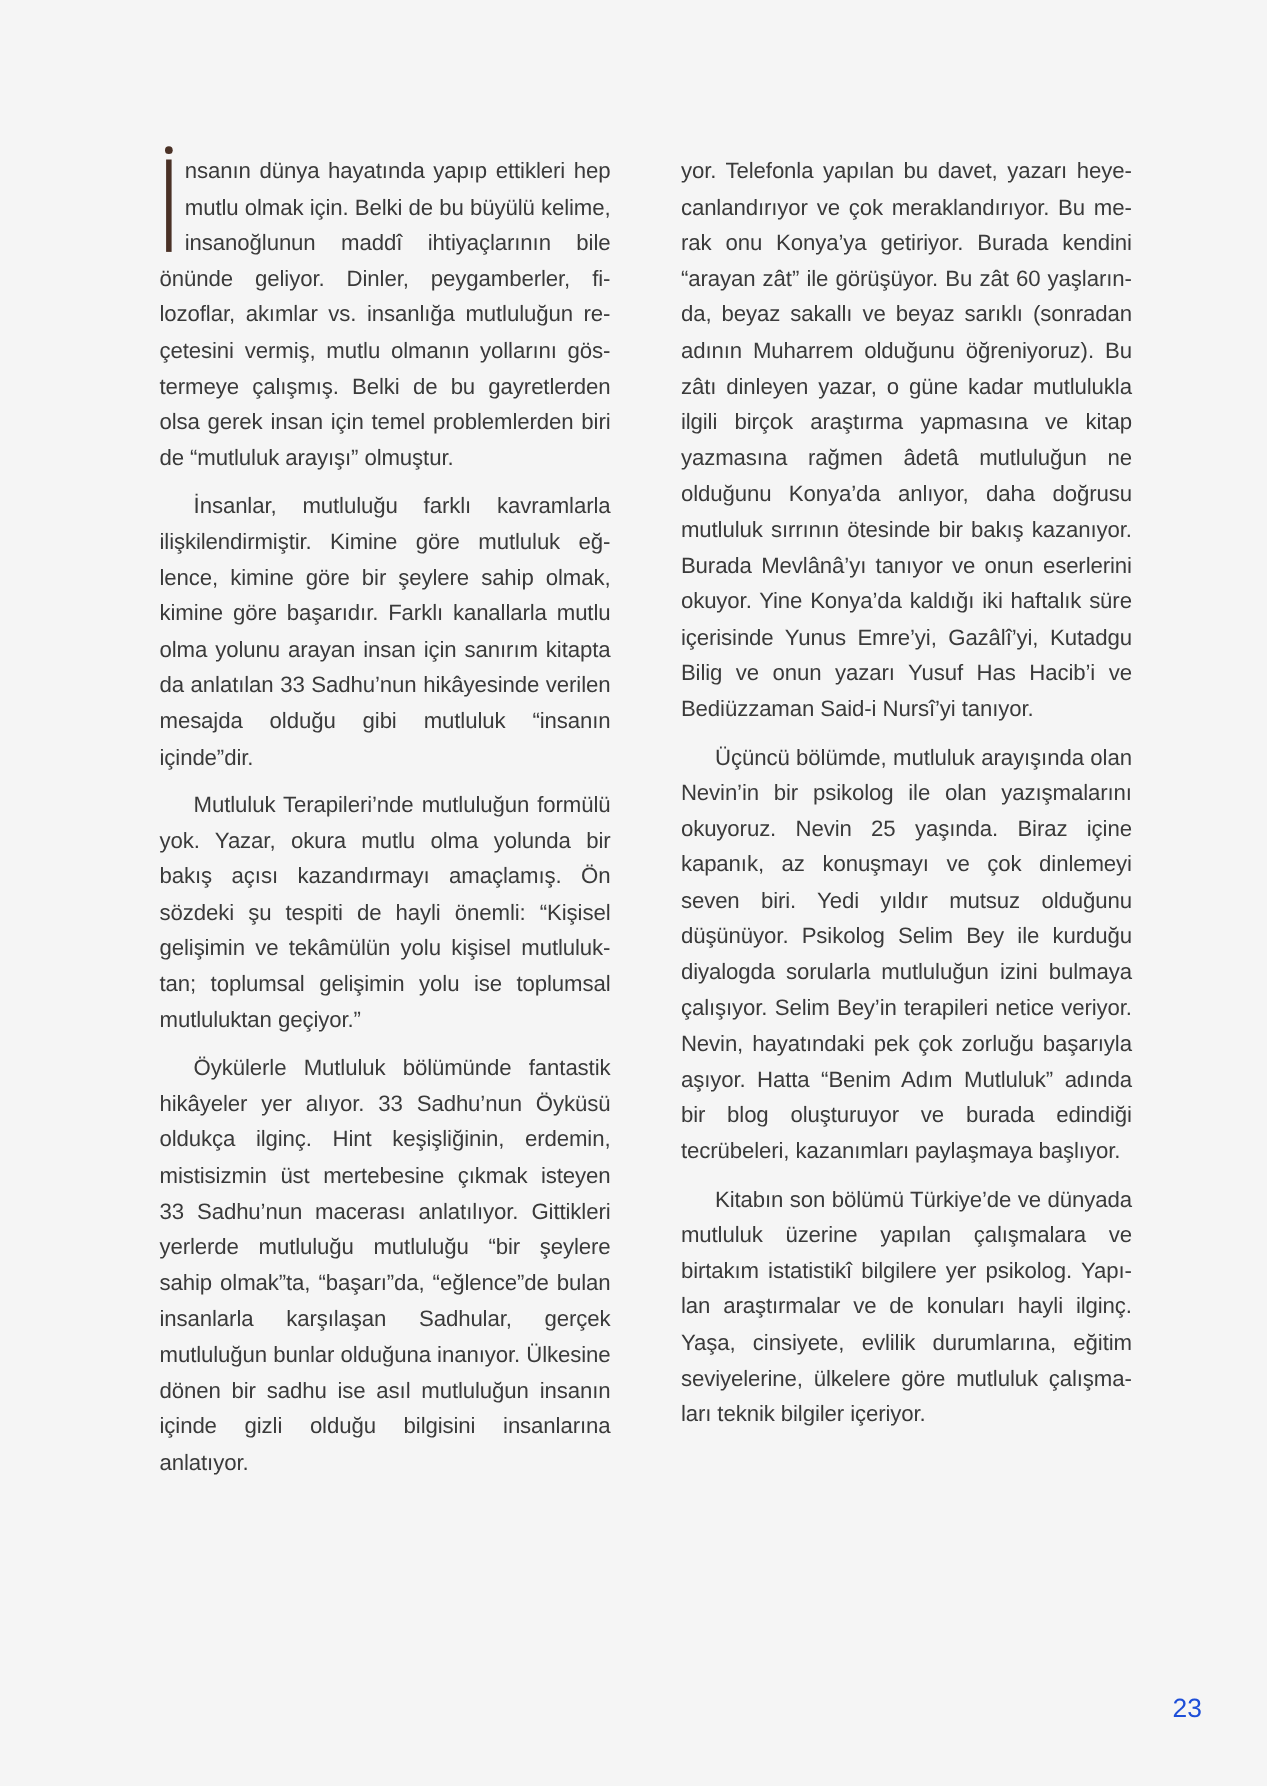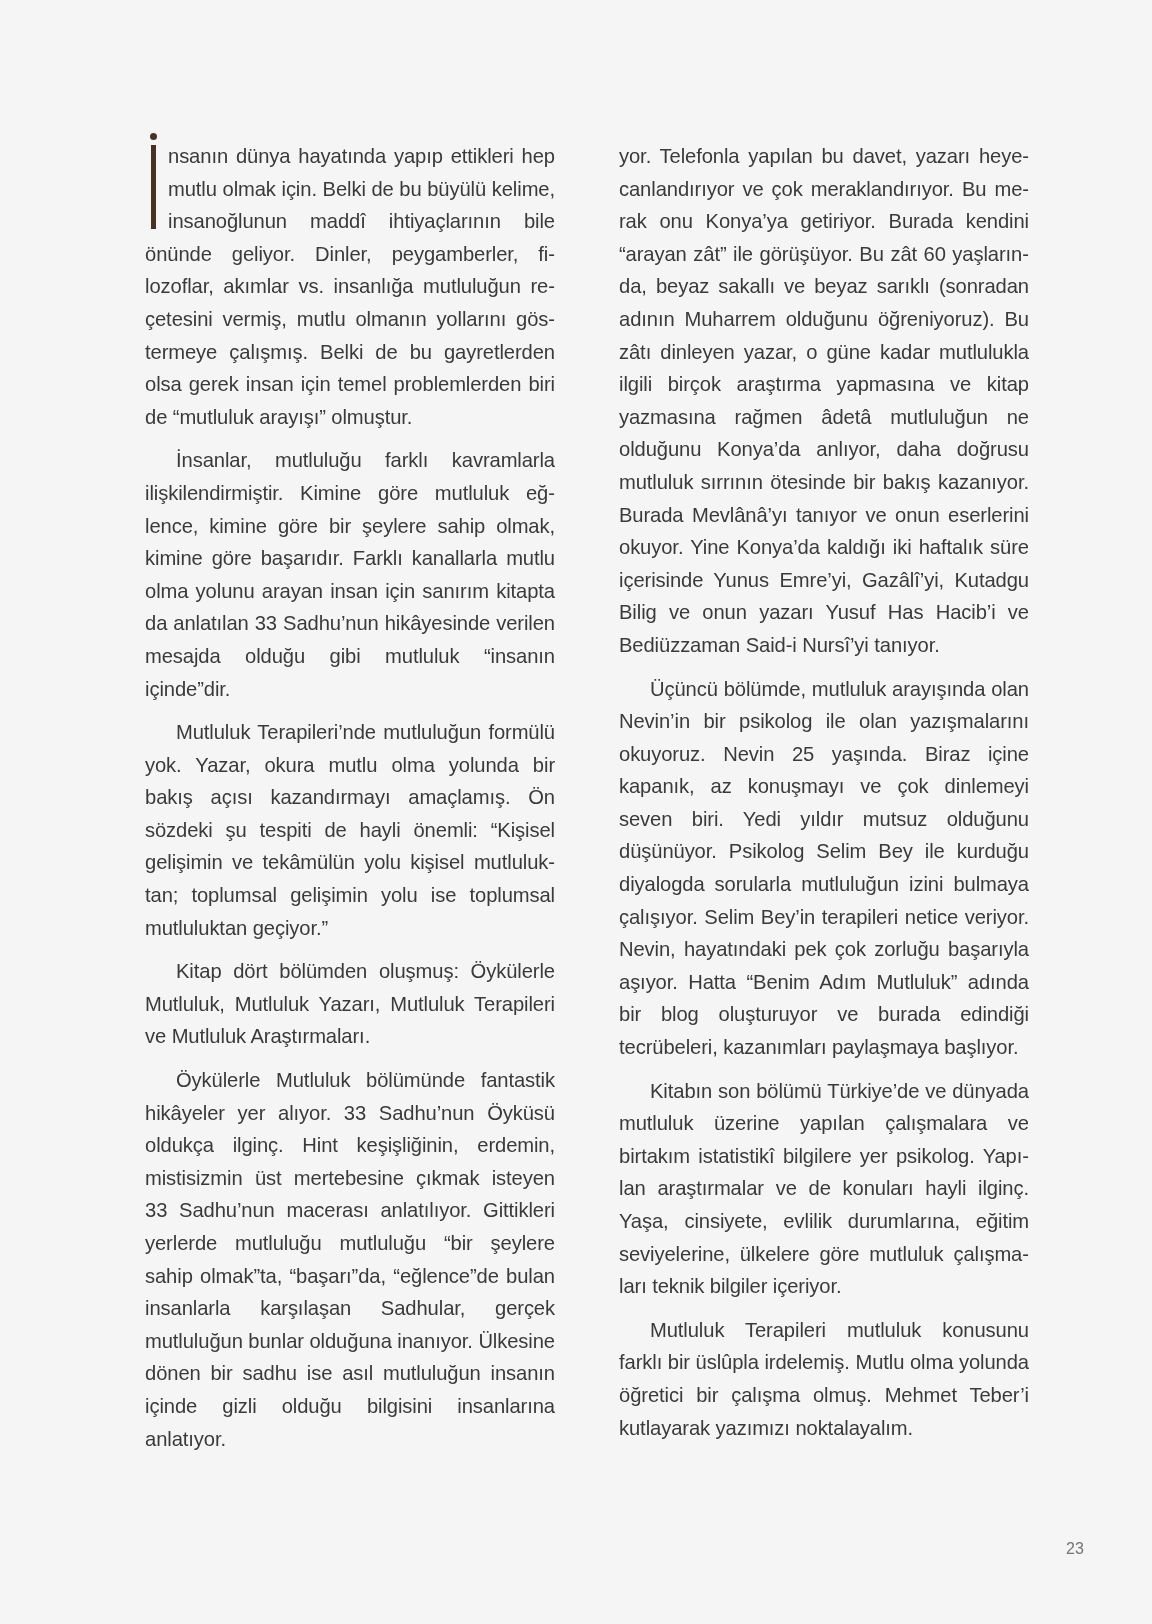--- a/index.html
+++ b/index.html
@@ -41,45 +41,43 @@
     background: #4a3126;
   }
   .dropcap-bar {
     position: absolute; left: 6px; top: 3px;
     width: 5px; height: 84px;
     background: #4a3126;
   }
   .page-number {
     position: absolute;
     left: 1066px; top: 1540px;
-    font-size: 16px;
-    color: #737373;
+    font-size: 24px;
+    color: #1d4ed8;
     font-family: "Liberation Sans", sans-serif;
   }
 </style>
 </head>
 <body>
 
 <div class="page">
 
   <div class="col left">
     <p class="first">
       <span class="dropcap-wrap">
         <span class="dropcap-dot"></span>
         <span class="dropcap-bar"></span>
 
       </span><span>nsanın dünya hayatında yapıp ettikleri hep mutlu olmak için. Belki de bu büyülü kelime, insanoğlunun maddî ihtiyaçlarının bile önünde geliyor. Dinler, peygamberler, fi­lozoflar, akımlar vs. insanlığa mutluluğun re­çetesini vermiş, mutlu olmanın yollarını gös­termeye çalışmış. Belki de bu gayretlerden olsa gerek insan için temel problemlerden biri de “mutluluk arayışı” olmuştur.</span>
     </p>
     <p>İnsanlar, mutluluğu farklı kavramlarla ilişkilendirmiştir. Kimine göre mutluluk eğ­lence, kimine göre bir şeylere sahip olmak, kimine göre başarıdır. Farklı kanallarla mutlu olma yolunu arayan insan için sanırım kitap­ta da anlatılan 33 Sadhu’nun hikâyesinde ve­rilen mesajda olduğu gibi mutluluk “insanın içinde”dir.</p>
     <p>Mutluluk Terapileri’nde mutluluğun for­mülü yok. Yazar, okura mutlu olma yolunda bir bakış açısı kazandırmayı amaçlamış. Ön sözdeki şu tespiti de hayli önemli: “Kişisel gelişimin ve tekâmülün yolu kişisel mutluluk­tan; toplumsal gelişimin yolu ise toplumsal mutluluktan geçiyor.”</p>
-    <p>Kitap dört bölümden oluşmuş: Öykülerle Mutluluk, Mutluluk Yazarı, Mutluluk Terapi­leri ve Mutluluk Araştırmaları.</p>
     <p>Öykülerle Mutluluk bölümünde fantastik hikâyeler yer alıyor. 33 Sadhu’nun Öyküsü oldukça ilginç. Hint keşişliğinin, erdemin, mistisizmin üst mertebesine çıkmak isteyen 33 Sadhu’nun macerası anlatılıyor. Gittikleri yerlerde mutluluğu mutluluğu “bir şeylere sahip olmak”ta, “başarı”da, “eğlence”de bu­lan insanlarla karşılaşan Sadhular, gerçek mutluluğun bunlar olduğuna inanıyor. Ülke­sine dönen bir sadhu ise asıl mutluluğun in­sanın içinde gizli olduğu bilgisini insanlarına anlatıyor.</p>
   </div>
 
   <div class="col right">
     <p class="cont">yor. Telefonla yapılan bu davet, yazarı heye­canlandırıyor ve çok meraklandırıyor. Bu me­rak onu Konya’ya getiriyor. Burada kendini “arayan zât” ile görüşüyor. Bu zât 60 yaşların­da, beyaz sakallı ve beyaz sarıklı (sonradan adının Muharrem olduğunu öğreniyoruz). Bu zâtı dinleyen yazar, o güne kadar mutlu­lukla ilgili birçok araştırma yapmasına ve ki­tap yazmasına rağmen âdetâ mutluluğun ne olduğunu Konya’da anlıyor, daha doğrusu mutluluk sırrının ötesinde bir bakış kazanı­yor. Burada Mevlânâ’yı tanıyor ve onun eser­lerini okuyor. Yine Konya’da kaldığı iki hafta­lık süre içerisinde Yunus Emre’yi, Gazâlî’yi, Kutadgu Bilig ve onun yazarı Yusuf Has Ha­cib’i ve Bediüzzaman Said-i Nursî’yi tanıyor.</p>
     <p>Üçüncü bölümde, mutluluk arayışında olan Nevin’in bir psikolog ile olan yazışma­larını okuyoruz. Nevin 25 yaşında. Biraz içine kapanık, az konuşmayı ve çok dinle­meyi seven biri. Yedi yıldır mutsuz olduğunu düşünüyor. Psikolog Selim Bey ile kurduğu diyalogda sorularla mutluluğun izini bul­maya çalışıyor. Selim Bey’in terapileri netice veriyor. Nevin, hayatındaki pek çok zorluğu başarıyla aşıyor. Hatta “Benim Adım Mutlu­luk” adında bir blog oluşturuyor ve burada edindiği tecrübeleri, kazanımları paylaşmaya başlıyor.</p>
     <p>Kitabın son bölümü Türkiye’de ve dünya­da mutluluk üzerine yapılan çalışmalara ve birtakım istatistikî bilgilere yer psikolog. Yapı­lan araştırmalar ve de konuları hayli ilginç. Yaşa, cinsiyete, evlilik durumlarına, eğitim seviyelerine, ülkelere göre mutluluk çalışma­ları teknik bilgiler içeriyor.</p>
-    <p>Mutluluk Terapileri mutluluk konusunu farklı bir üslûpla irdelemiş. Mutlu olma yo­lunda öğretici bir çalışma olmuş. Mehmet Teber’i kutlayarak yazımızı noktalayalım.</p>
   </div>
 
   <div class="page-number">23</div>
 </div>
 
 </body></html>

